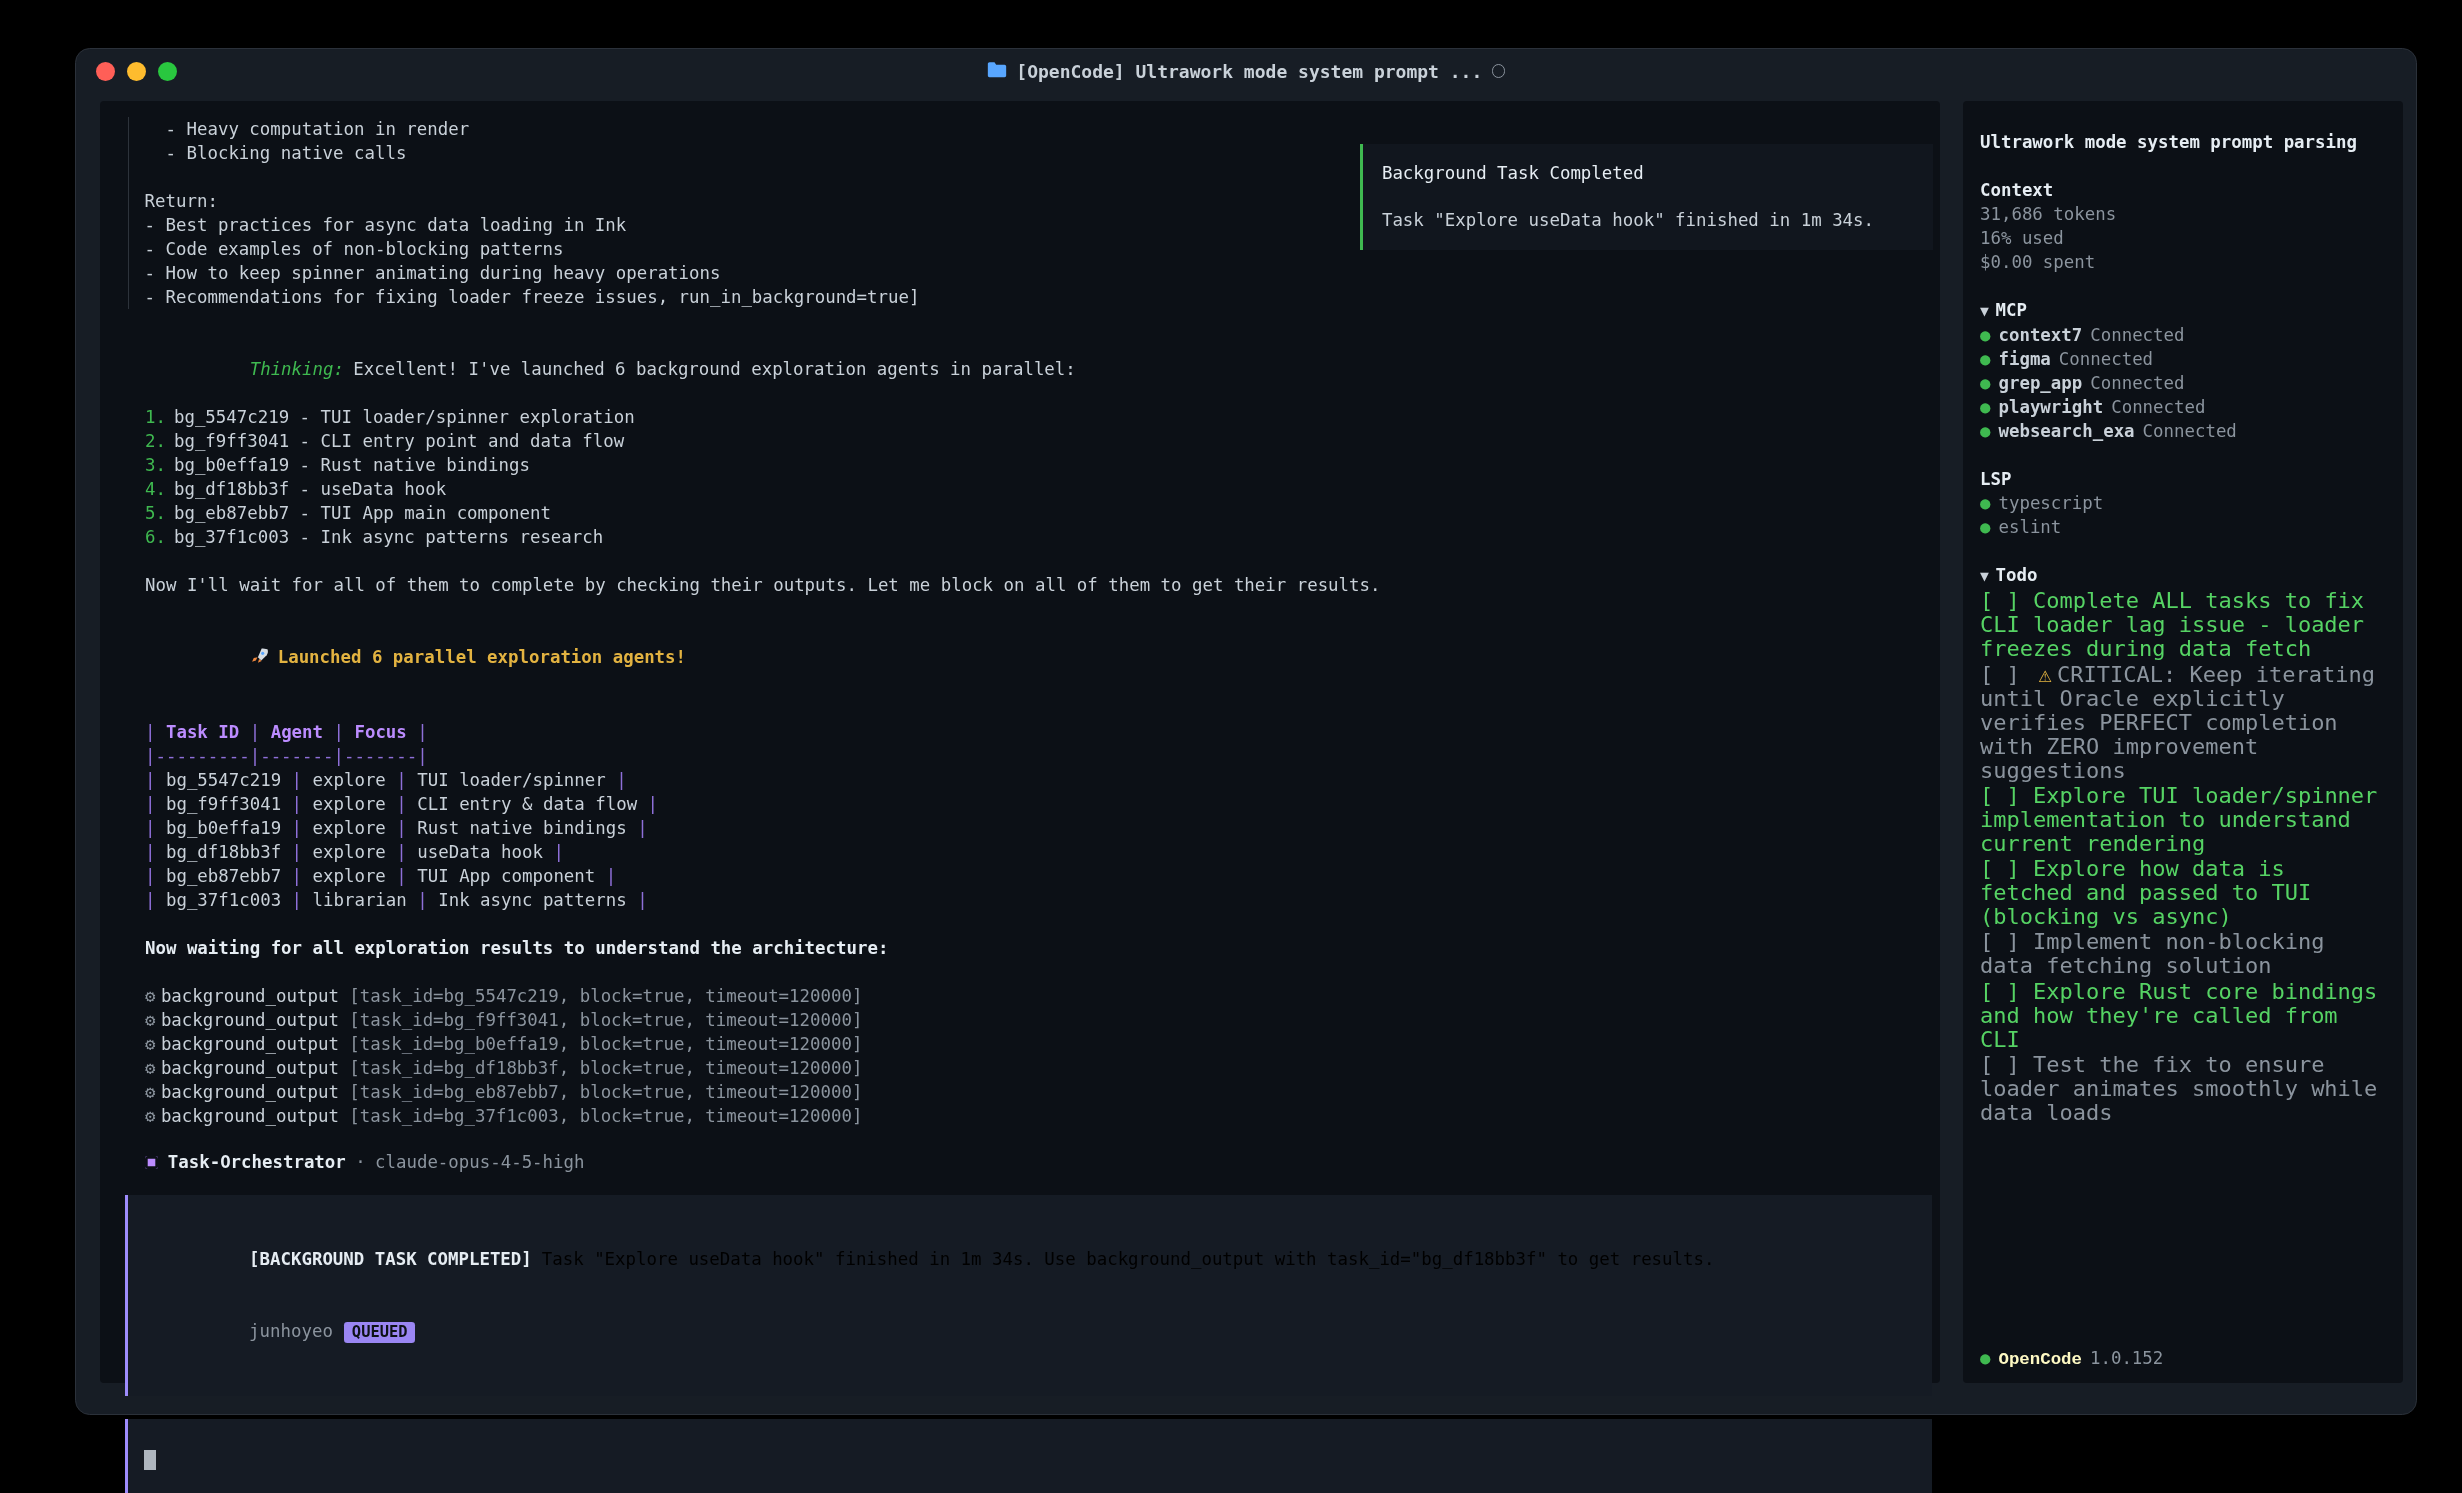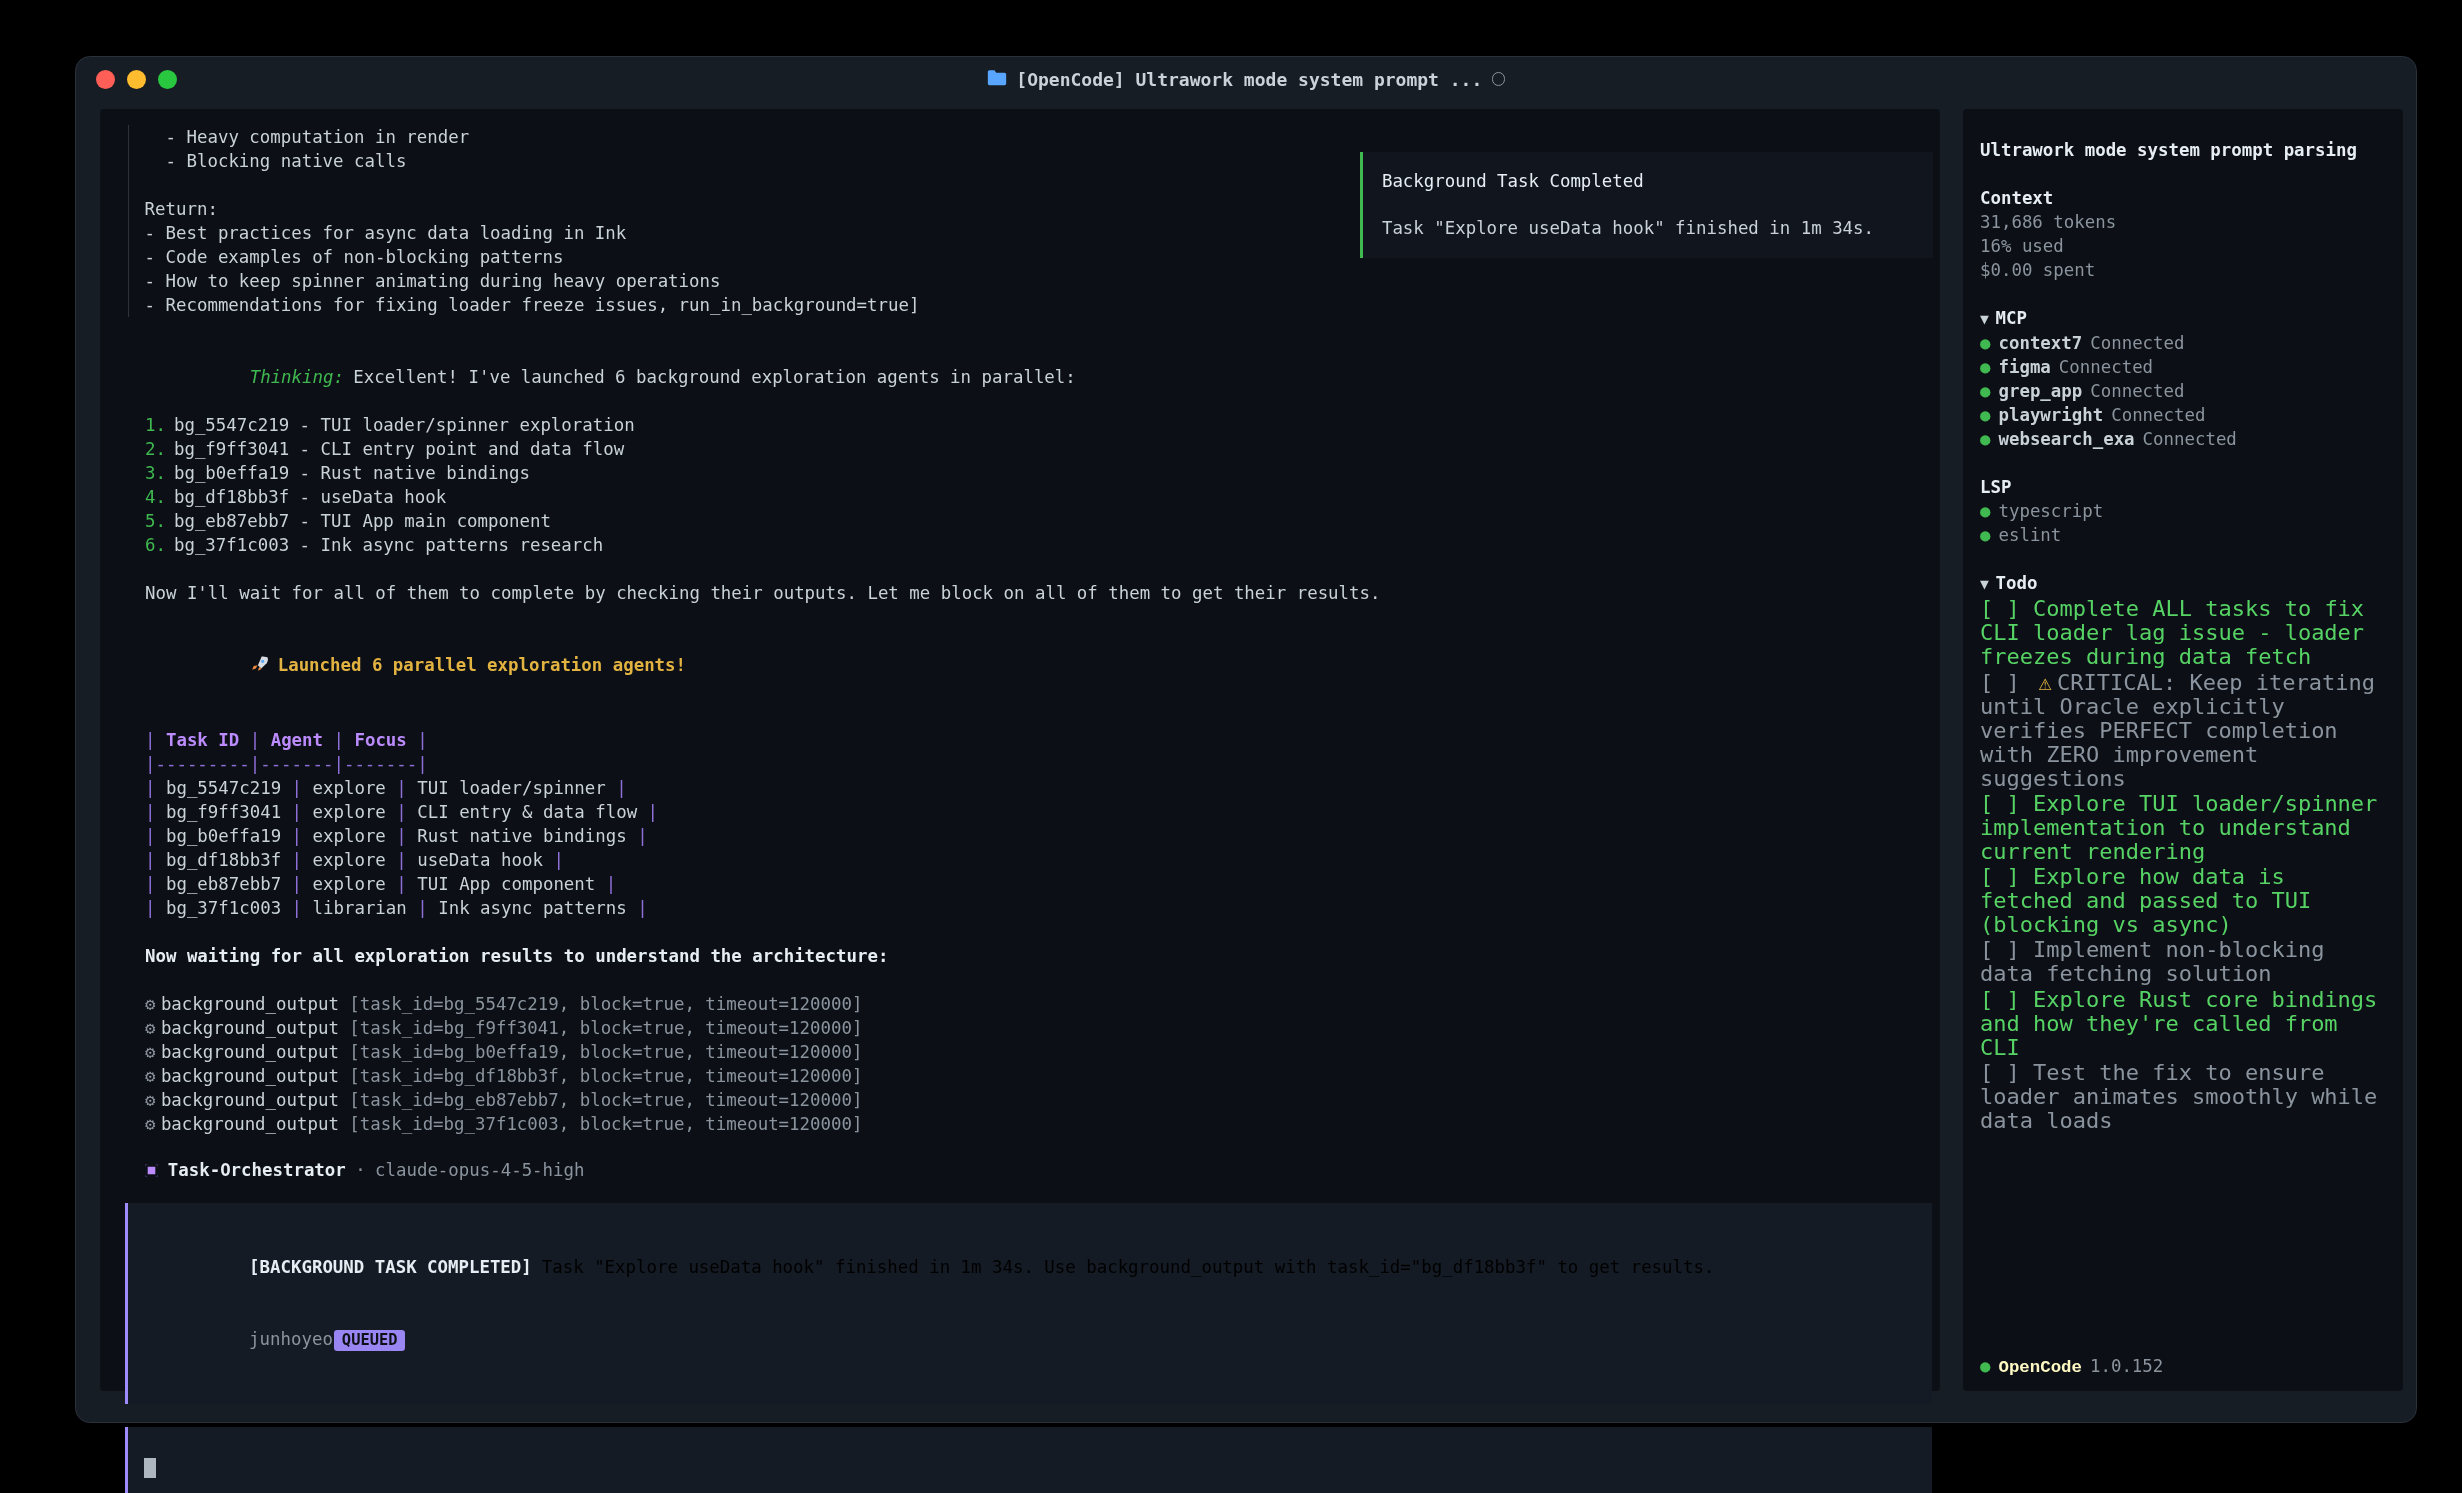--- a/index.html
+++ b/index.html
@@ -1,17 +1,17 @@
 <!DOCTYPE html>
 <html style="font-size:10.7px"><head>
 <meta charset="utf-8">
 <style>
   html,body{margin:0;padding:0;width:2462px;height:1493px;background:#000;overflow:hidden;
     font-family:"DejaVu Sans Mono","Liberation Mono",monospace;}
-  .window{position:absolute;left:75px;top:56px;width:2342px;height:1367px;background:#171d25;
+  .window{position:absolute;left:75px;top:48px;width:2342px;height:1367px;background:#171d25;
     border-radius:14.7px;border:0.7px solid #2b313a;box-sizing:border-box;display:flex;flex-direction:column;}
   
   .titlebar{height:44px;flex:0 0 44px;position:relative;display:flex;align-items:center;}
   .traffic{display:flex;gap:12px;padding-left:20px;}
   .tl{width:19px;height:19px;border-radius:50%;}
   .tl.red{background:#ff5f57}.tl.yellow{background:#febc2e}.tl.green{background:#29c73f}
   .titlewrap{position:absolute;left:0;right:0;top:0;bottom:0;display:flex;align-items:center;justify-content:center;gap:9.4px;}
   .wintitle{color:#c9d1d9;font-weight:bold;font-size:18px;}
   .winring{width:11.4px;height:11.4px;border:1.3px solid #8b949e;border-radius:50%;display:inline-block;}
   
@@ -39,21 +39,21 @@
   .rocket{display:inline-block;vertical-align:-3.3px;margin-right:8px;}
   
   .orch-line{display:flex;align-items:center;gap:9.4px;margin-top:24px;}
   .orch-icon{width:13.4px;height:13.4px;background:#8957e5;border-radius:2.7px;box-shadow:inset 0 0 0 2.7px #0c1016, inset 0 0 0 13.4px #bc8cff;}
   .orch-name{font-weight:bold;color:#e6edf3;font-size:17.4px;}
   .orch-model{color:#8b949e;font-size:17.4px;}
   
   .panel{background:#151b24;border-left:3.3px solid #9e8cfc;margin:0 8px 0 25.4px;padding:28px 16px;}
   .completed-panel{margin-top:23px;}
   .panel .label{font-weight:bold;color:#e6edf3;margin-right:10px;}
-  .badge{background:#9a86f3;color:#0d1117;font-weight:bold;font-size:15.4px;padding:1.3px 8px;border-radius:3.3px;margin-left:1px;}
+  .badge{background:#9a86f3;color:#0d1117;font-weight:bold;font-size:15.4px;padding:1.3px 8px;border-radius:3.3px;margin-left:11px;}
   .input-panel{margin-top:23px;}
   .cursor{display:inline-block;width:11.4px;height:20px;background:#aeb6bf;vertical-align:middle;}
   .input-footer{margin:9.4px 8px 0 45px;display:flex;gap:0;font-size:17.4px;line-height:24px;}
   .if-agent{color:#bc8cff;}
   .if-model{color:#e6edf3;font-weight:bold;margin-left:23px;}
   .if-provider{color:#8b949e;margin-left:12px;}
   
   .notification{position:absolute;top:43px;right:6.7px;width:573px;background:#11161e;border-left:3.3px solid #3fb950;
     padding:17.4px 19px;box-sizing:border-box;}
   .notif-title{color:#e6edf3;font-size:17.4px;line-height:24px;}

